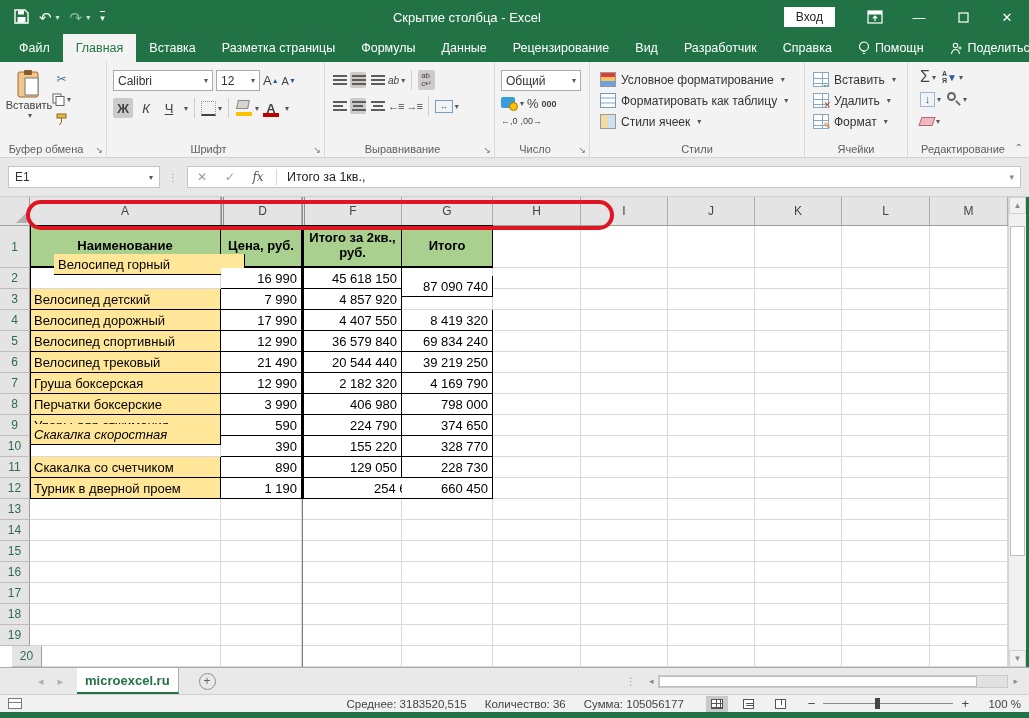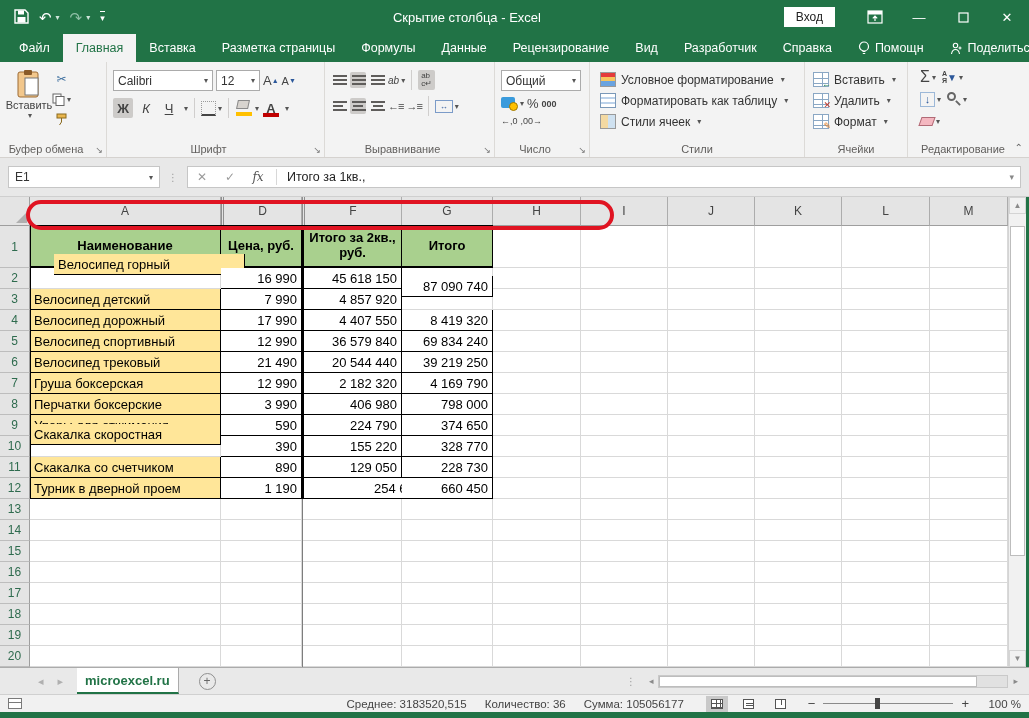--- a/index.html
+++ b/index.html
@@ -559,21 +559,21 @@
       <div class="rowhead" style="top: 239px; height: 21px;">10</div>
       <div class="rowhead" style="top: 260px; height: 21px;">11</div>
       <div class="rowhead" style="top: 281px; height: 21px;">12</div>
       <div class="rowhead" style="top: 302px; height: 21px;">13</div>
       <div class="rowhead" style="top: 323px; height: 21px;">14</div>
       <div class="rowhead" style="top: 344px; height: 21px;">15</div>
       <div class="rowhead" style="top: 365px; height: 21px;">16</div>
       <div class="rowhead" style="top: 386px; height: 21px;">17</div>
       <div class="rowhead" style="top: 407px; height: 21px;">18</div>
       <div class="rowhead" style="top: 428px; height: 21px;">19</div>
-      <div class="rowhead" style="top: 449px; height: 21px;">20</div>
+      <div class="rowhead" style="top: 449px; height: 21px; margin-left: 12px;">20</div>
     </div>
   <div id="table">
       <div class="tcell h" style="left: 30px; top: 29px; width: 191px; height: 42px;">Наименование</div>
       <div class="tcell h" style="left: 221px; top: 29px; width: 81px; height: 42px;">Цена, руб.</div>
       <div class="tcell h fcol" style="left: 302px; top: 29px; width: 100px; height: 42px;">Итого за 2кв., руб.</div>
       <div class="tcell h" style="left: 402px; top: 29px; width: 91px; height: 42px;">Итого</div>
       <div class="tcell name" style="left: 30px; top: 57px; width: 191px; height: 21px; margin-left: 24px;">Велосипед горный</div>
       <div class="tcell num" style="left: 221px; top: 71px; width: 81px; height: 21px;">16 990</div>
       <div class="tcell num fcol" style="left: 302px; top: 71px; width: 100px; height: 21px;">45 618 150</div>
       <div class="tcell num" style="left: 402px; top: 71px; width: 91px; height: 21px; margin-top: 8px;">87 090 740</div>
@@ -598,21 +598,21 @@
       <div class="tcell num fcol" style="left: 302px; top: 176px; width: 100px; height: 21px;">2 182 320</div>
       <div class="tcell num" style="left: 402px; top: 176px; width: 91px; height: 21px;">4 169 790</div>
       <div class="tcell name" style="left: 30px; top: 197px; width: 191px; height: 21px;">Перчатки боксерские</div>
       <div class="tcell num" style="left: 221px; top: 197px; width: 81px; height: 21px;">3 990</div>
       <div class="tcell num fcol" style="left: 302px; top: 197px; width: 100px; height: 21px;">406 980</div>
       <div class="tcell num" style="left: 402px; top: 197px; width: 91px; height: 21px;">798 000</div>
       <div class="tcell name" style="left: 30px; top: 218px; width: 191px; height: 21px;">Упоры для отжимания</div>
       <div class="tcell num" style="left: 221px; top: 218px; width: 81px; height: 21px;">590</div>
       <div class="tcell num fcol" style="left: 302px; top: 218px; width: 100px; height: 21px;">224 790</div>
       <div class="tcell num" style="left: 402px; top: 218px; width: 91px; height: 21px;">374 650</div>
-      <div class="tcell name" style="left: 30px; top: 227px; width: 191px; height: 21px;">Скакалка скоростная</div>
+      <div class="tcell name" style="left: 30px; top: 227px; width: 191px; height: 21px; font-style: italic;">Скакалка скоростная</div>
       <div class="tcell num" style="left: 221px; top: 239px; width: 81px; height: 21px;">390</div>
       <div class="tcell num fcol" style="left: 302px; top: 239px; width: 100px; height: 21px;">155 220</div>
       <div class="tcell num" style="left: 402px; top: 239px; width: 91px; height: 21px;">328 770</div>
       <div class="tcell name" style="left: 30px; top: 260px; width: 191px; height: 21px;">Скакалка со счетчиком</div>
       <div class="tcell num" style="left: 221px; top: 260px; width: 81px; height: 21px;">890</div>
       <div class="tcell num fcol" style="left: 302px; top: 260px; width: 100px; height: 21px;">129 050</div>
       <div class="tcell num" style="left: 402px; top: 260px; width: 91px; height: 21px;">228 730</div>
       <div class="tcell name" style="left: 30px; top: 281px; width: 191px; height: 21px;">Турник в дверной проем</div>
       <div class="tcell num" style="left: 221px; top: 281px; width: 81px; height: 21px;">1 190</div>
       <div class="tcell num fcol" style="left: 302px; top: 281px; width: 124px; height: 21px;">254 660</div>

